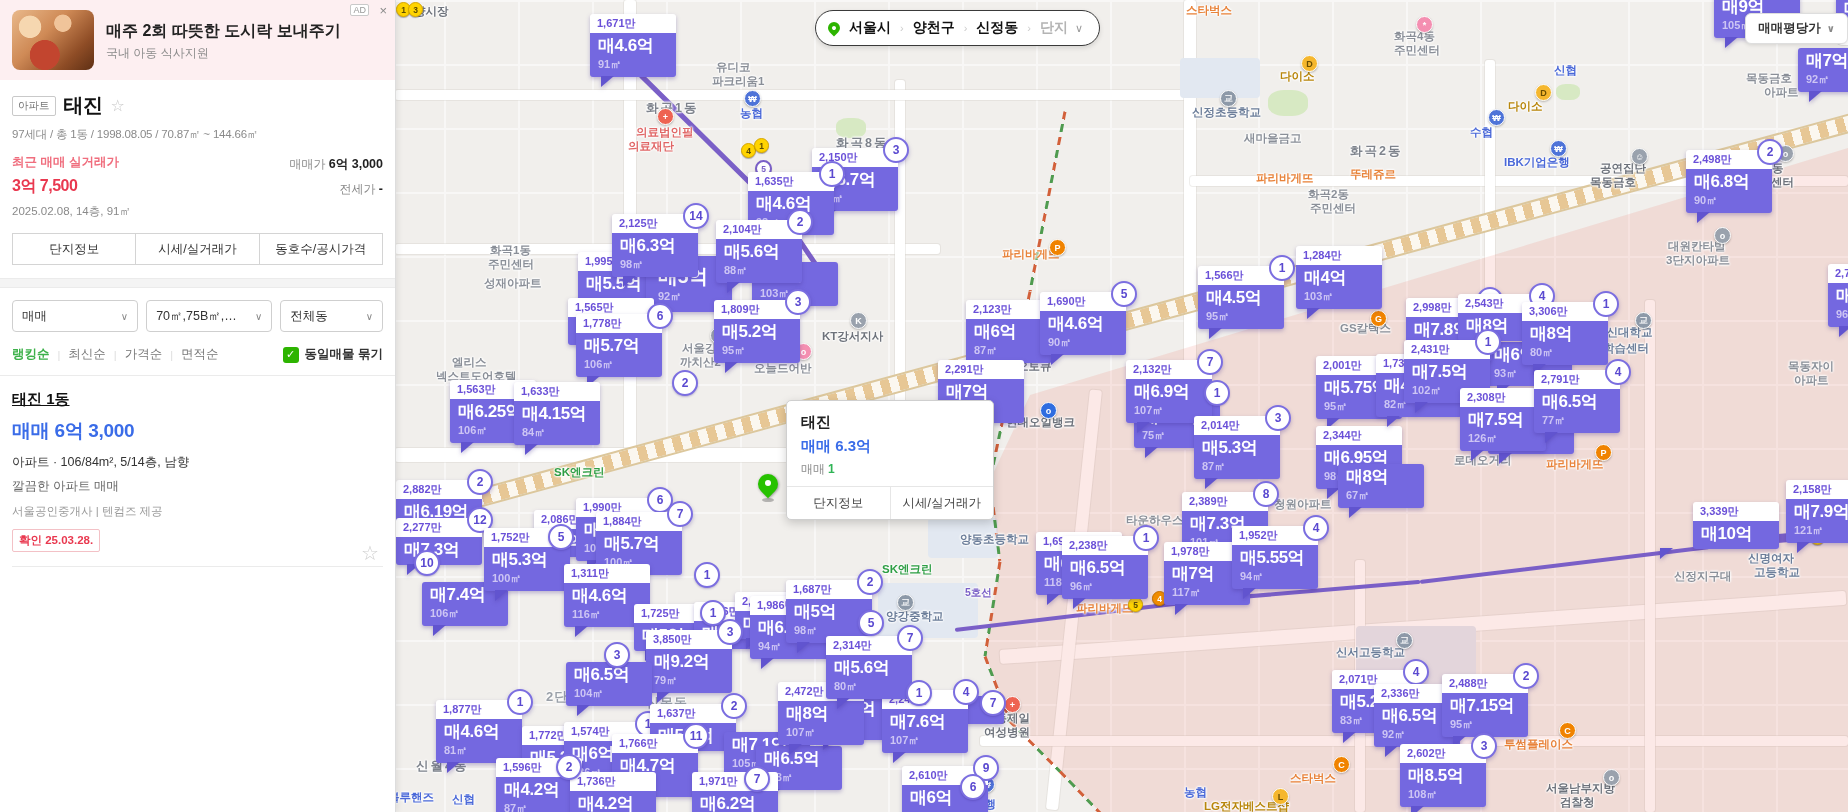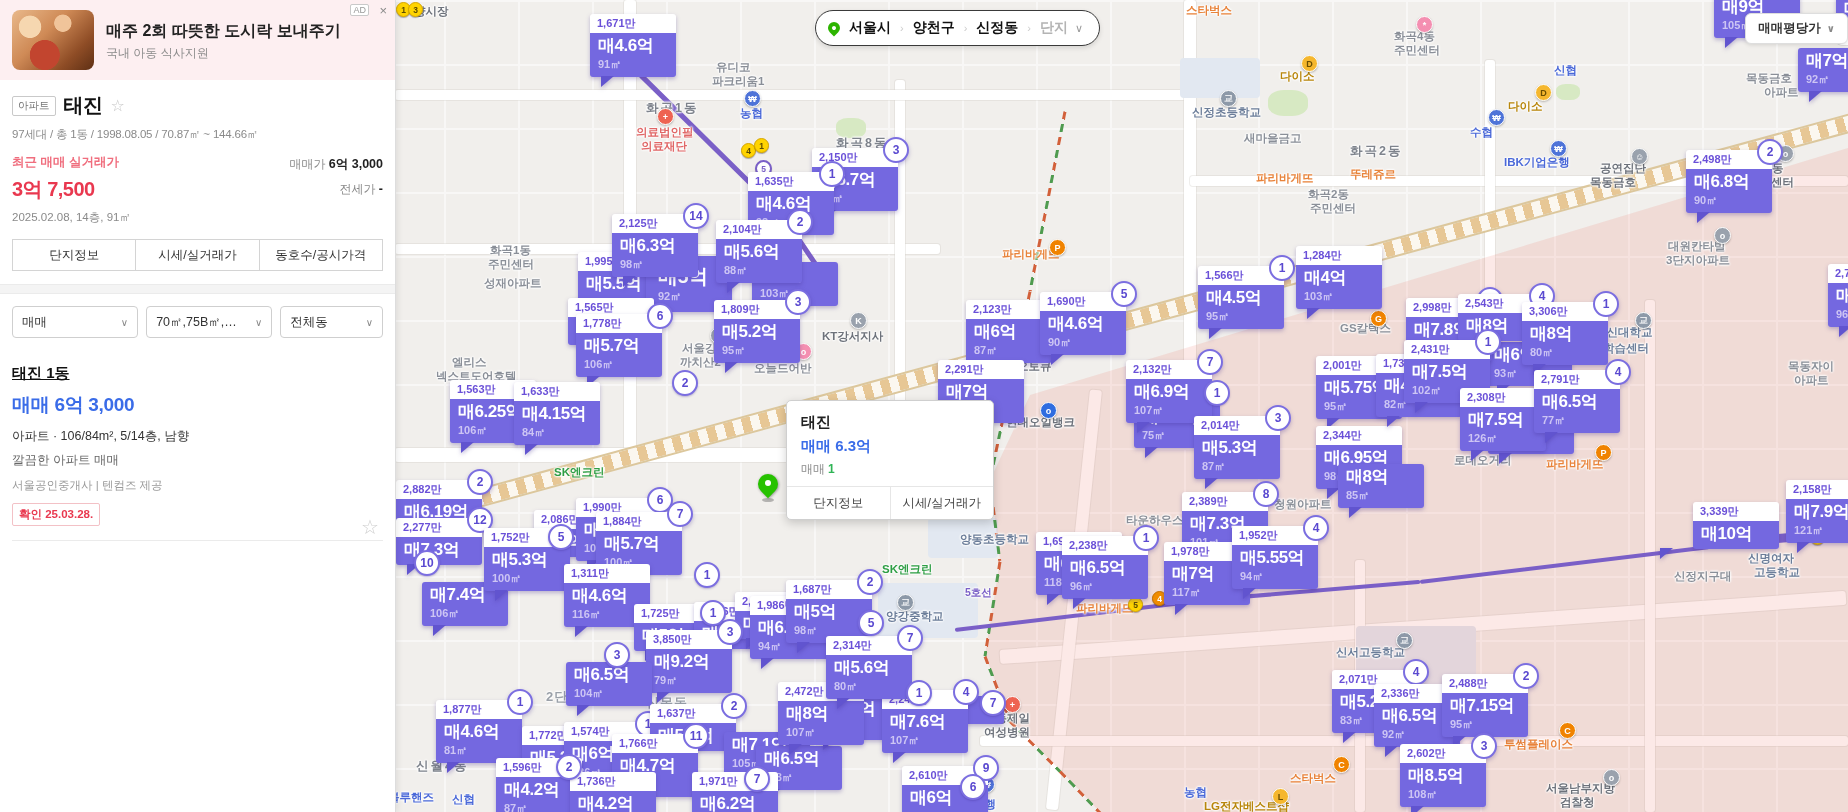--- a/index.html
+++ b/index.html
@@ -112,21 +112,21 @@
   .ad-close{position:absolute;right:8px;top:3px;color:#8a8a8a;font-size:13px;cursor:pointer;}
 
   .cx{padding:12px 12px 0;}
   .cx-head{display:flex;align-items:center;gap:8px;}
   .type-badge{font-size:10.5px;color:#757575;border:1px solid #c9c9c9;border-radius:2px;padding:2px 5px;}
   .cx-name{font-size:20px;font-weight:800;color:#111;letter-spacing:-.5px;}
   .cx-star{font-size:16px;color:#c9c9c9;cursor:pointer;}
   .cx-meta{margin-top:8px;font-size:11.5px;color:#8a8a8a;letter-spacing:-.2px;}
   .cx-price-row{display:flex;justify-content:space-between;margin-top:12px;}
   .recent-label{font-size:12.5px;color:#f06e7e;font-weight:700;}
-  .recent-price{font-size:20px;font-weight:800;color:#e9384f;margin-top:5px;letter-spacing:-.5px;}
+  .recent-price{font-size:16px;font-weight:800;color:#e9384f;margin-top:5px;letter-spacing:-.5px;}
   .recent-detail{font-size:11.5px;color:#8a8a8a;margin-top:7px;}
   .rt{text-align:right;font-size:12px;color:#8a8a8a;margin-top:2px;}
   .rt b{color:#222;font-weight:800;font-size:12.5px;}
   .rt + .rt{margin-top:8px;}
   .cx-tabs{display:flex;margin-top:14px;}
   .cx-tabs div{flex:1;height:30px;border:1px solid #d4d4d4;margin-left:-1px;display:flex;align-items:center;justify-content:center;
       font-size:12.5px;color:#333;cursor:pointer;background:#fff;}
   .cx-tabs div:first-child{margin-left:0;}
   .hr{height:8px;background:#f4f4f4;border-top:1px solid #ebebeb;border-bottom:1px solid #ebebeb;margin-top:13px;}
   .filters{display:flex;gap:8px;padding:12px 12px;}
@@ -202,21 +202,21 @@
     <div class="pline" style="left:1420px;top:580px;width:292px;height:4px;transform:rotate(-6.9deg)"></div>
     <div class="pline" style="left:1710px;top:540px;width:139px;height:9px;transform:rotate(-5deg)"></div>
 
     <div id="poi-layer">
         <div class="pl gray" style="left: 414px; top: 4px;">양시장</div>
         <div class="pl dist" style="left: 646px; top: 100px;">화곡1동</div>
         <div class="pl gray2" style="left: 716px; top: 60px;">유디코</div>
         <div class="pl gray2" style="left: 712px; top: 74px;">파크리움1</div>
         <div class="pl blue" style="left: 740px; top: 106px;">농협</div>
         <div class="pl red" style="left: 636px; top: 125px;">의료법인필</div>
-        <div class="pl red" style="left: 641px; top: 139px;">의료재단</div>
+        <div class="pl red" style="left: 628px; top: 139px;">의료재단</div>
         <div class="pl dist" style="left: 836px; top: 135px;">화곡8동</div>
         <div class="pl gray2" style="left: 490px; top: 243px;">화곡1동</div>
         <div class="pl gray2" style="left: 488px; top: 257px;">주민센터</div>
         <div class="pl gray2" style="left: 484px; top: 276px;">성재아파트</div>
         <div class="pl gray2" style="left: 452px; top: 355px;">엘리스</div>
         <div class="pl gray2" style="left: 436px; top: 369px;">넥스트도어호텔</div>
         <div class="pl gray2" style="left: 682px; top: 341px;">서울강서</div>
         <div class="pl gray2" style="left: 680px; top: 355px;">까치산2</div>
         <div class="pl gray" style="left: 822px; top: 329px;">KT강서지사</div>
         <div class="pl gray2" style="left: 754px; top: 361px;">오늘드어반</div>
@@ -748,21 +748,21 @@
           <div class="lb">2,344만</div>
           <div class="bd">
             <div class="mn">매6.95억</div>
             <div class="ar">98㎡</div>
           </div>
           <div class="tail"></div>
         </div>
         <div class="mk nolabel" style="left: 1338px; top: 464px; z-index: 74;">
           <div class="bd">
             <div class="mn">매8억</div>
-            <div class="ar">85㎡</div>
+            <div class="ar">67㎡</div>
           </div>
           <div class="tail"></div>
         </div>
         <div class="mk" style="left: 1182px; top: 492px; z-index: 75;">
           <div class="lb">2,389만</div>
           <div class="bd">
             <div class="mn">매7.3억</div>
             <div class="ar">101㎡</div>
           </div>
           <div class="tail"></div>
@@ -1060,20 +1060,33 @@
       <div class="dd d2">
           <span>70㎡,75B㎡,…</span>
           <span class="chev">∨</span>
         </div>
       <div class="dd d3">
           <span>전체동</span>
           <span class="chev">∨</span>
         </div>
     </div>
 
+    <div class="sortrow">
+      <span class="opt active">랭킹순</span>
+        <span class="sp">|</span>
+      <span class="opt">최신순</span>
+        <span class="sp">|</span>
+      <span class="opt">가격순</span>
+        <span class="sp">|</span>
+      <span class="opt">면적순</span>
+      <span class="right">
+        <span class="chk">✓</span>
+        <span class="chk-label">동일매물 묶기</span>
+      </span>
+    </div>
 
     <div class="listing">
       <div class="ls-dong">태진 1동</div>
       <div class="ls-price">매매 6억 3,000</div>
       <div class="ls-detail">아파트 · 106/84m², 5/14층, 남향</div>
       <div class="ls-desc">깔끔한 아파트 매매</div>
       <div class="ls-agent">서울공인중개사 | 텐컴즈 제공</div>
       <div><span class="ls-confirm">확인 25.03.28.</span></div>
       <span class="ls-star">☆</span>
       <div class="ls-hr"></div>

